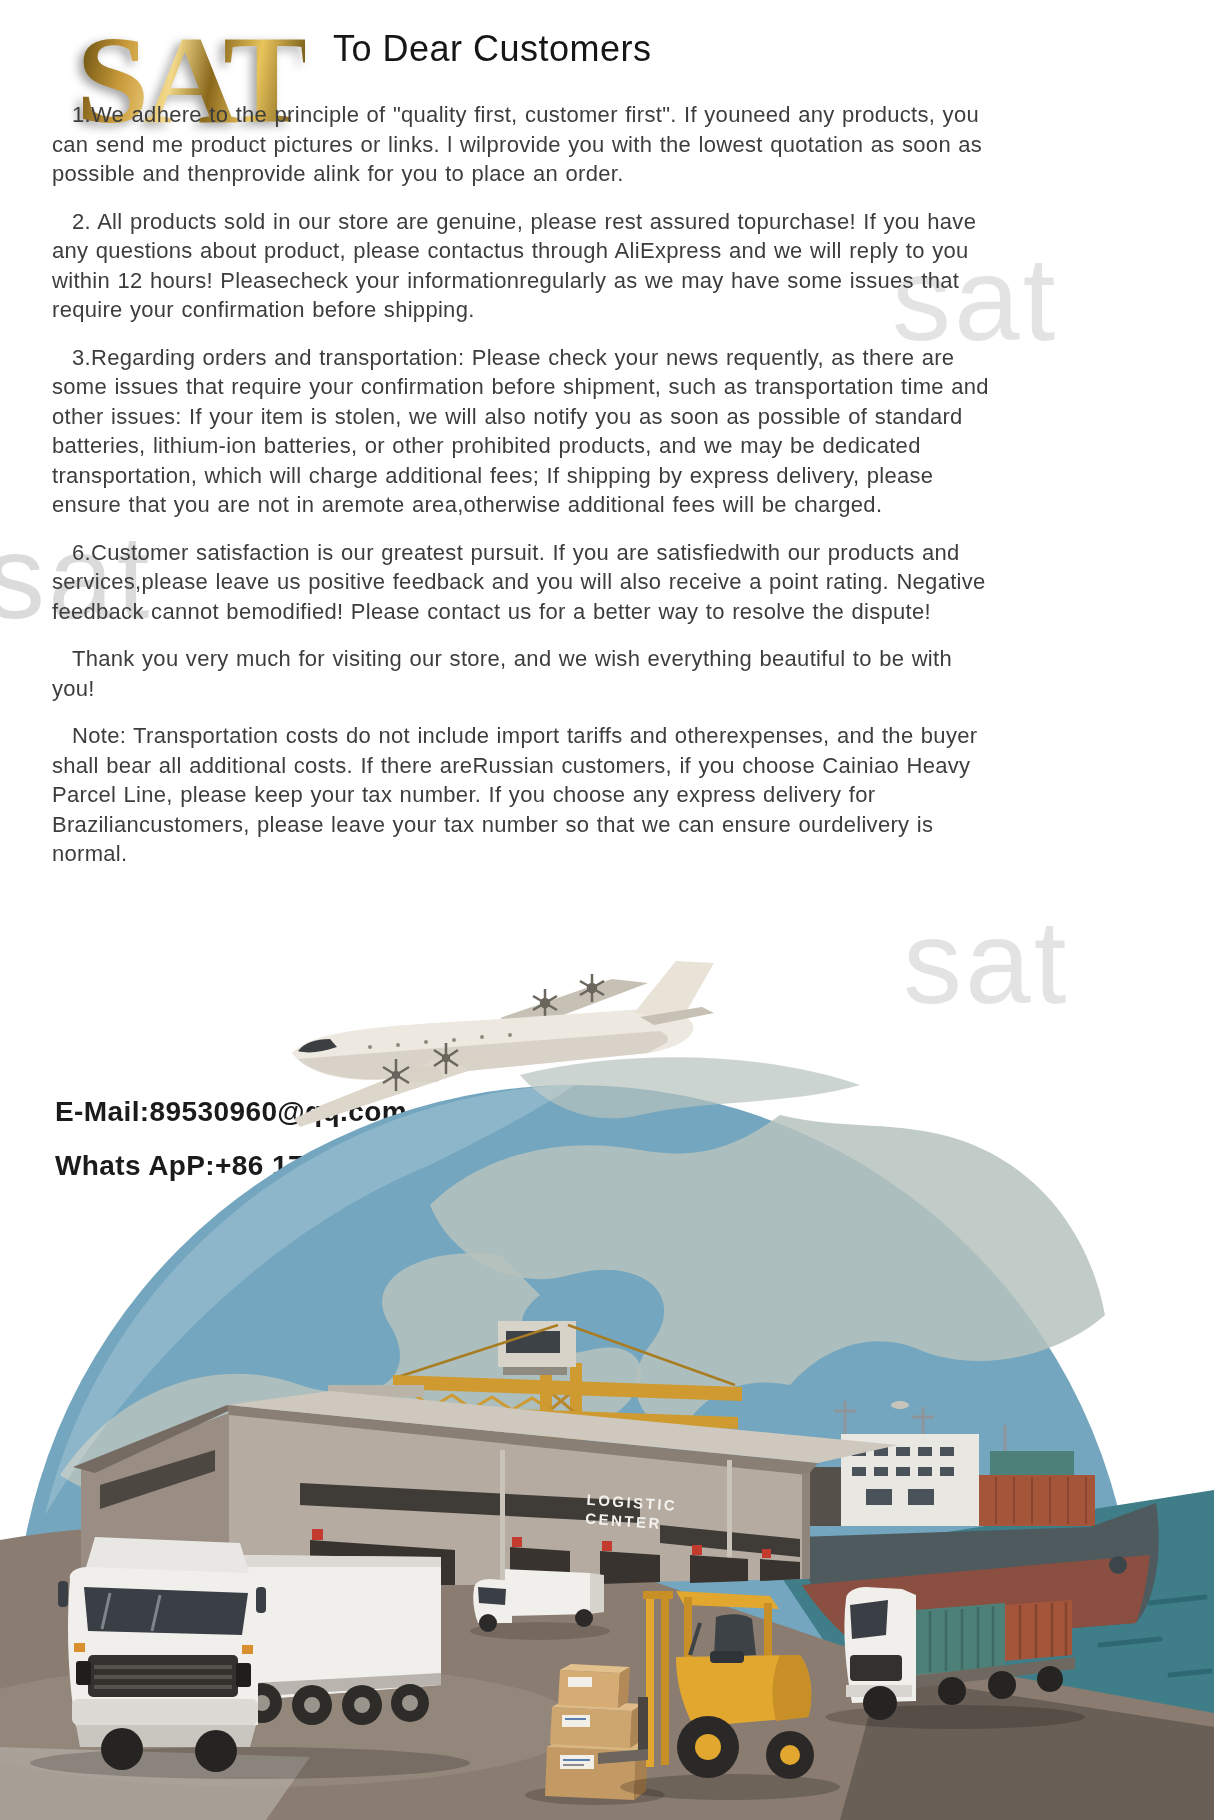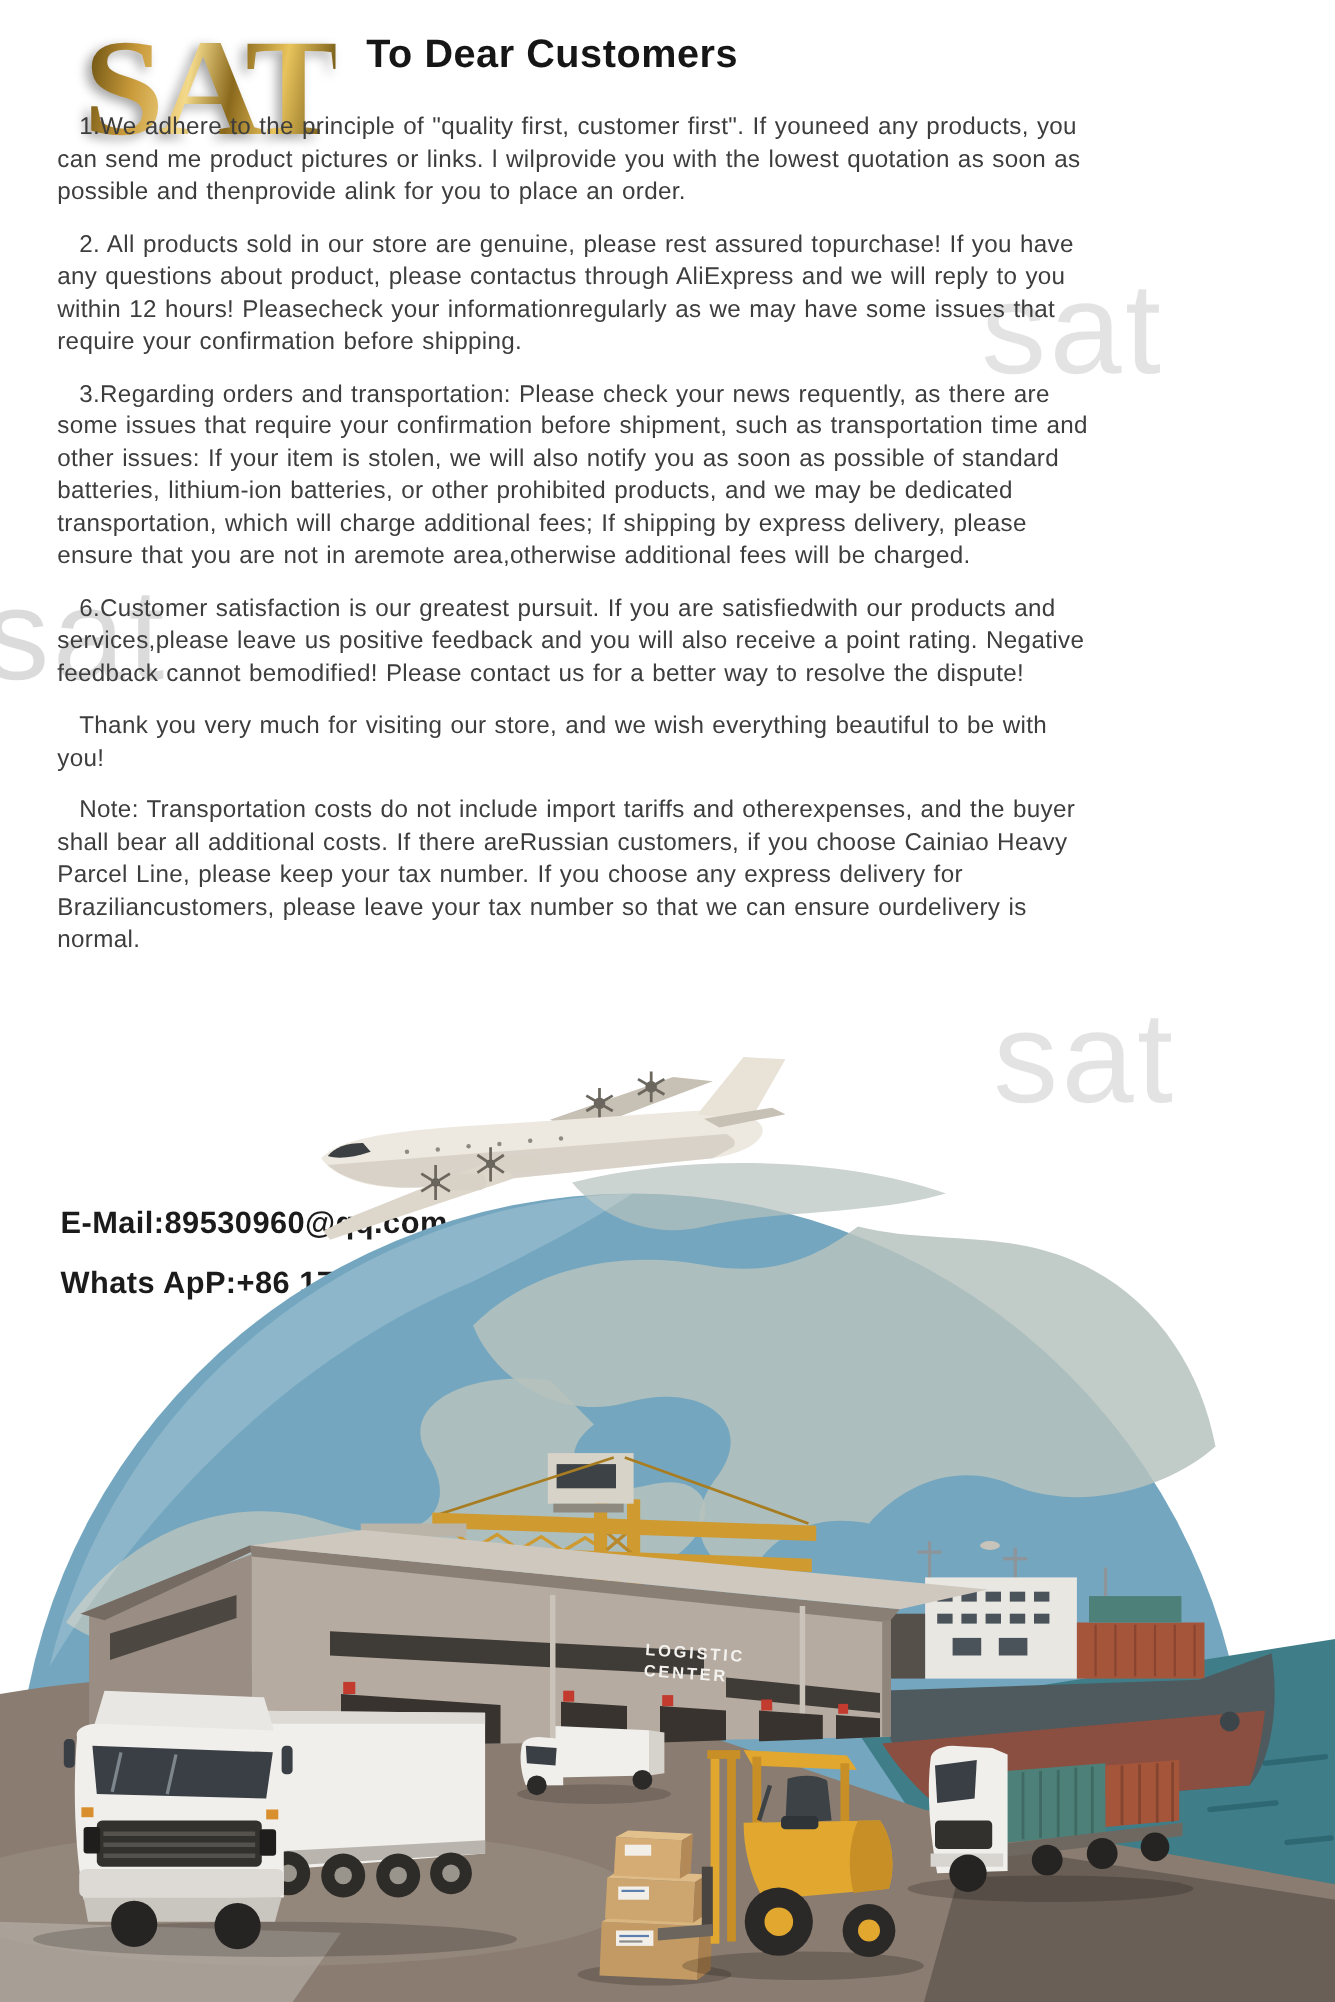--- a/index.html
+++ b/index.html
@@ -21,21 +21,21 @@
     position:absolute; left:76px; top:14px;
     font-family:"Liberation Serif", serif; font-weight:bold;
     font-size:132px; line-height:1; letter-spacing:-6px;
     background:linear-gradient(100deg,#6e5413 4%,#c99a3a 22%,#f3d98a 42%,#8a681c 58%,#e9c45c 76%,#6e5413 96%);
     -webkit-background-clip:text; background-clip:text; color:transparent;
     filter:drop-shadow(-5px 4px 5px rgba(0,0,0,0.35));
     transform:scaleY(0.95);
   }
   .title{
     position:absolute; left:333px; top:28px;
-    font-size:36px; font-weight:700; color:#161616; letter-spacing:0.5px;
+    font-size:36px; font-weight:400; color:#161616; letter-spacing:0.5px;
   }
   .body-text{
     position:absolute; left:34px; top:82px; width:976px;
     font-size:22px; line-height:29.5px; color:#3d3d3d;
     letter-spacing:0.3px; word-spacing:1px;
   }
   .body-text p{margin:18px; text-indent:20px;}
   .contact-line{
     position:absolute; left:55px; font-weight:700; color:#1b1b1b; letter-spacing:0.4px;
   }

